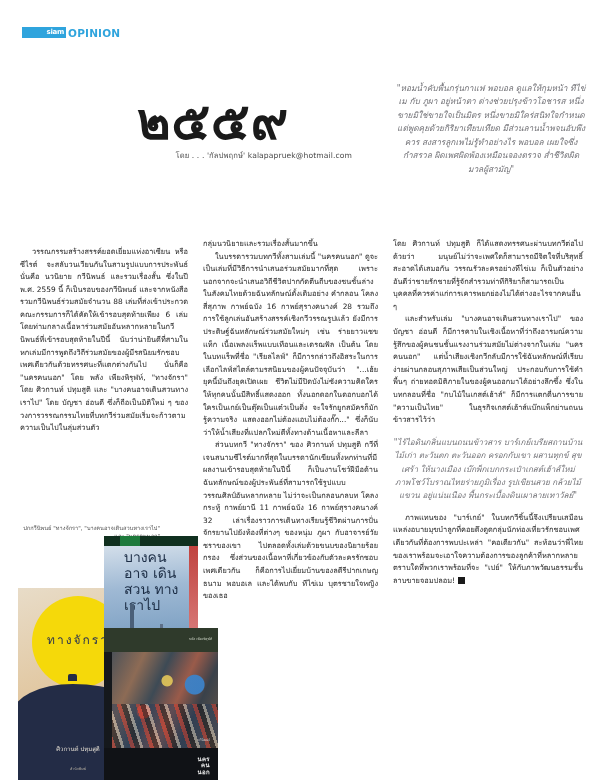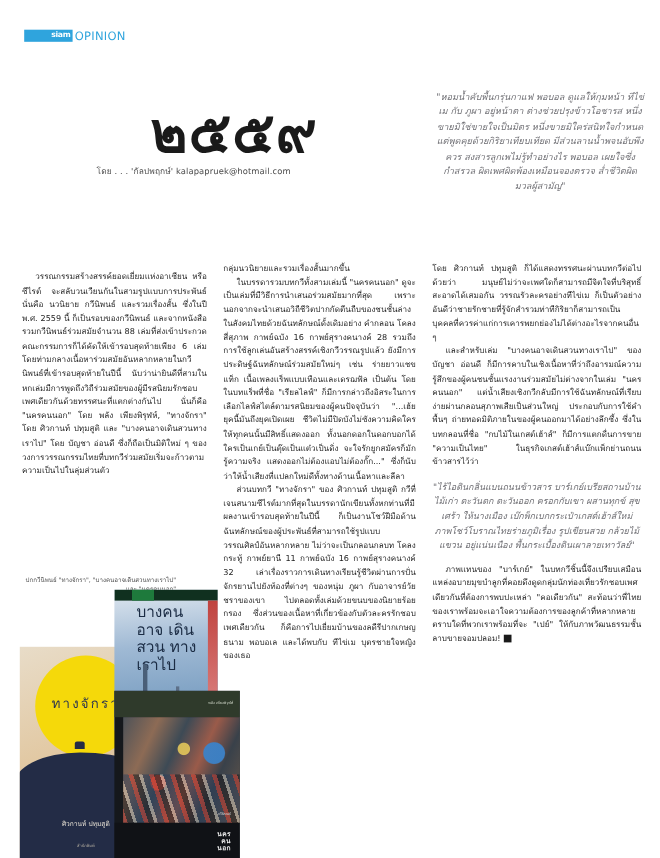--- a/index.html
+++ b/index.html
@@ -41,20 +41,21 @@
     font-weight: bold;
     letter-spacing: -0.3px;
     line-height: 1;
   }
   .mast-word {
     color: #2fa4dd;
     font-size: 10.5px;
     letter-spacing: 0.2px;
     margin-left: 2px;
     line-height: 1;
+    font-weight: bold;
   }
 
   
   .head-wrap {
     position: absolute;
     left: 0;
     top: 96px;
     width: 370px;
   }
   .kicker {
@@ -72,21 +73,21 @@
     letter-spacing: 1px;
     line-height: 0.95;
     text-align: center;
     padding-left: 56px;
     margin-top: 2px;
     font-family: "DejaVu Sans", sans-serif;
   }
   .byline {
     font-size: 7.6px;
     color: #4a4a4a;
-    text-align: center;
+    text-align: right;
     padding-right: 18px;
     margin-top: 3px;
     letter-spacing: 0.1px;
   }
 
   
   .pullquote {
     position: absolute;
     right: 14px;
     top: 82px;

